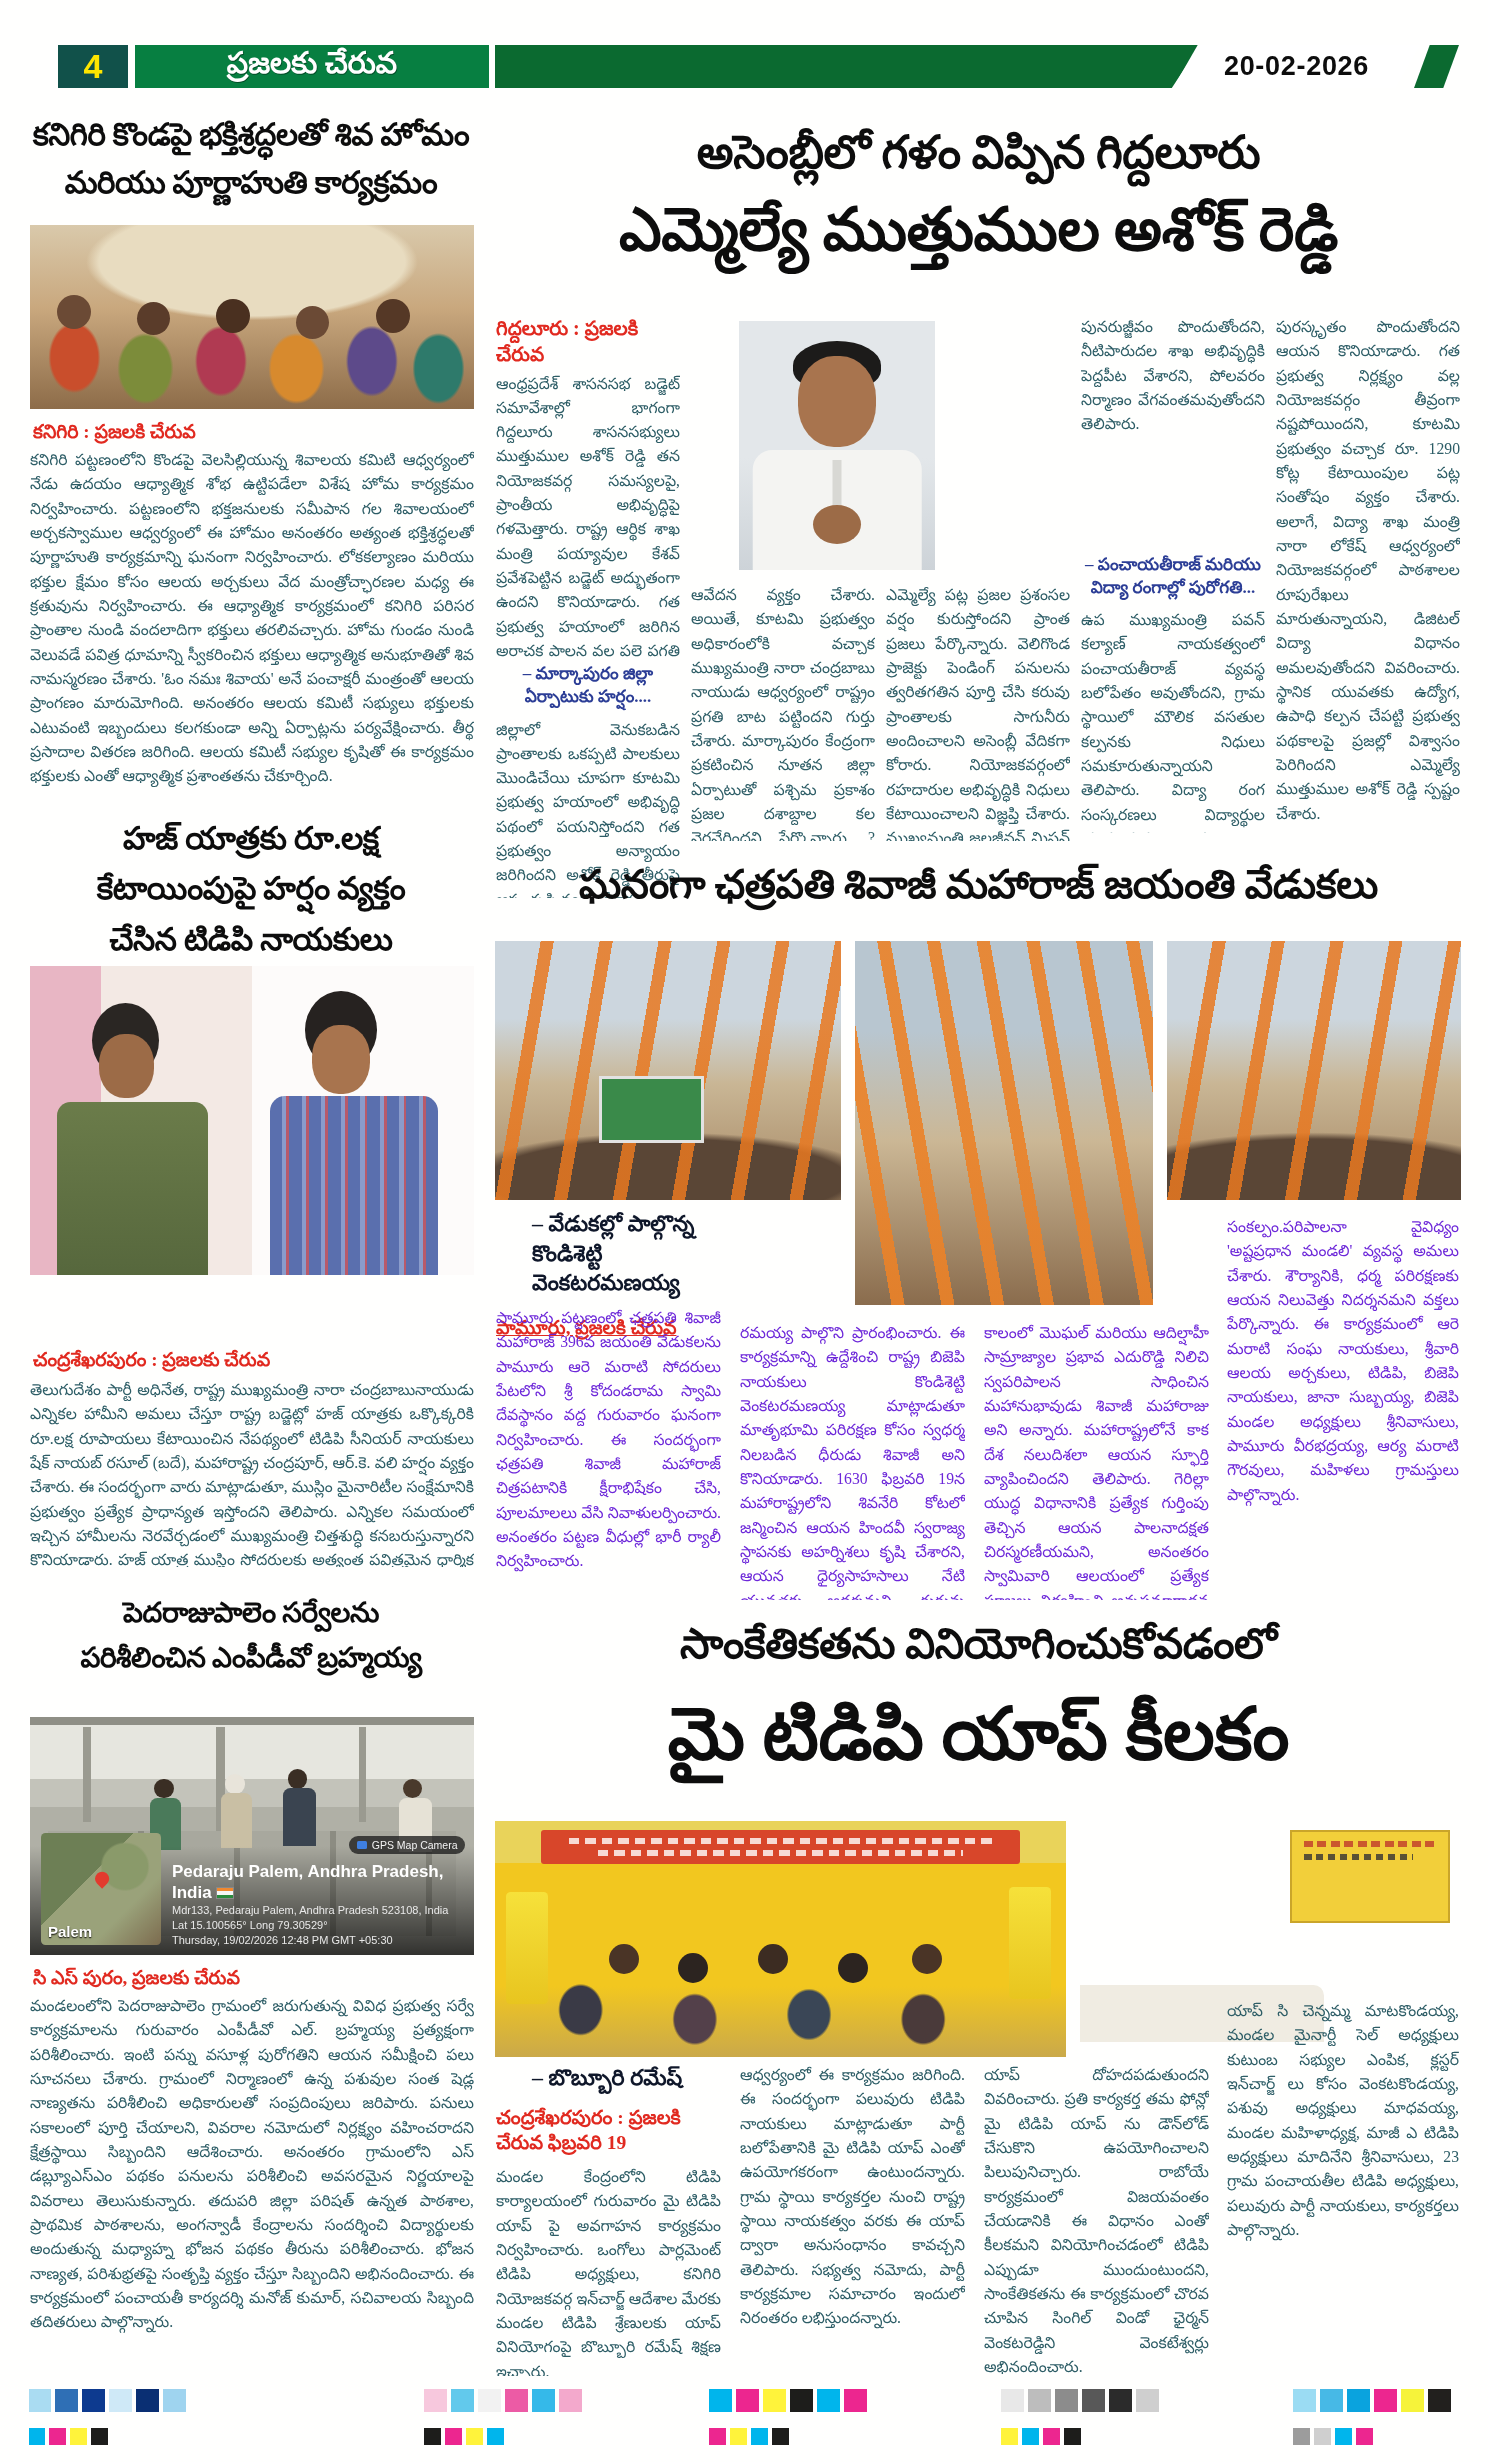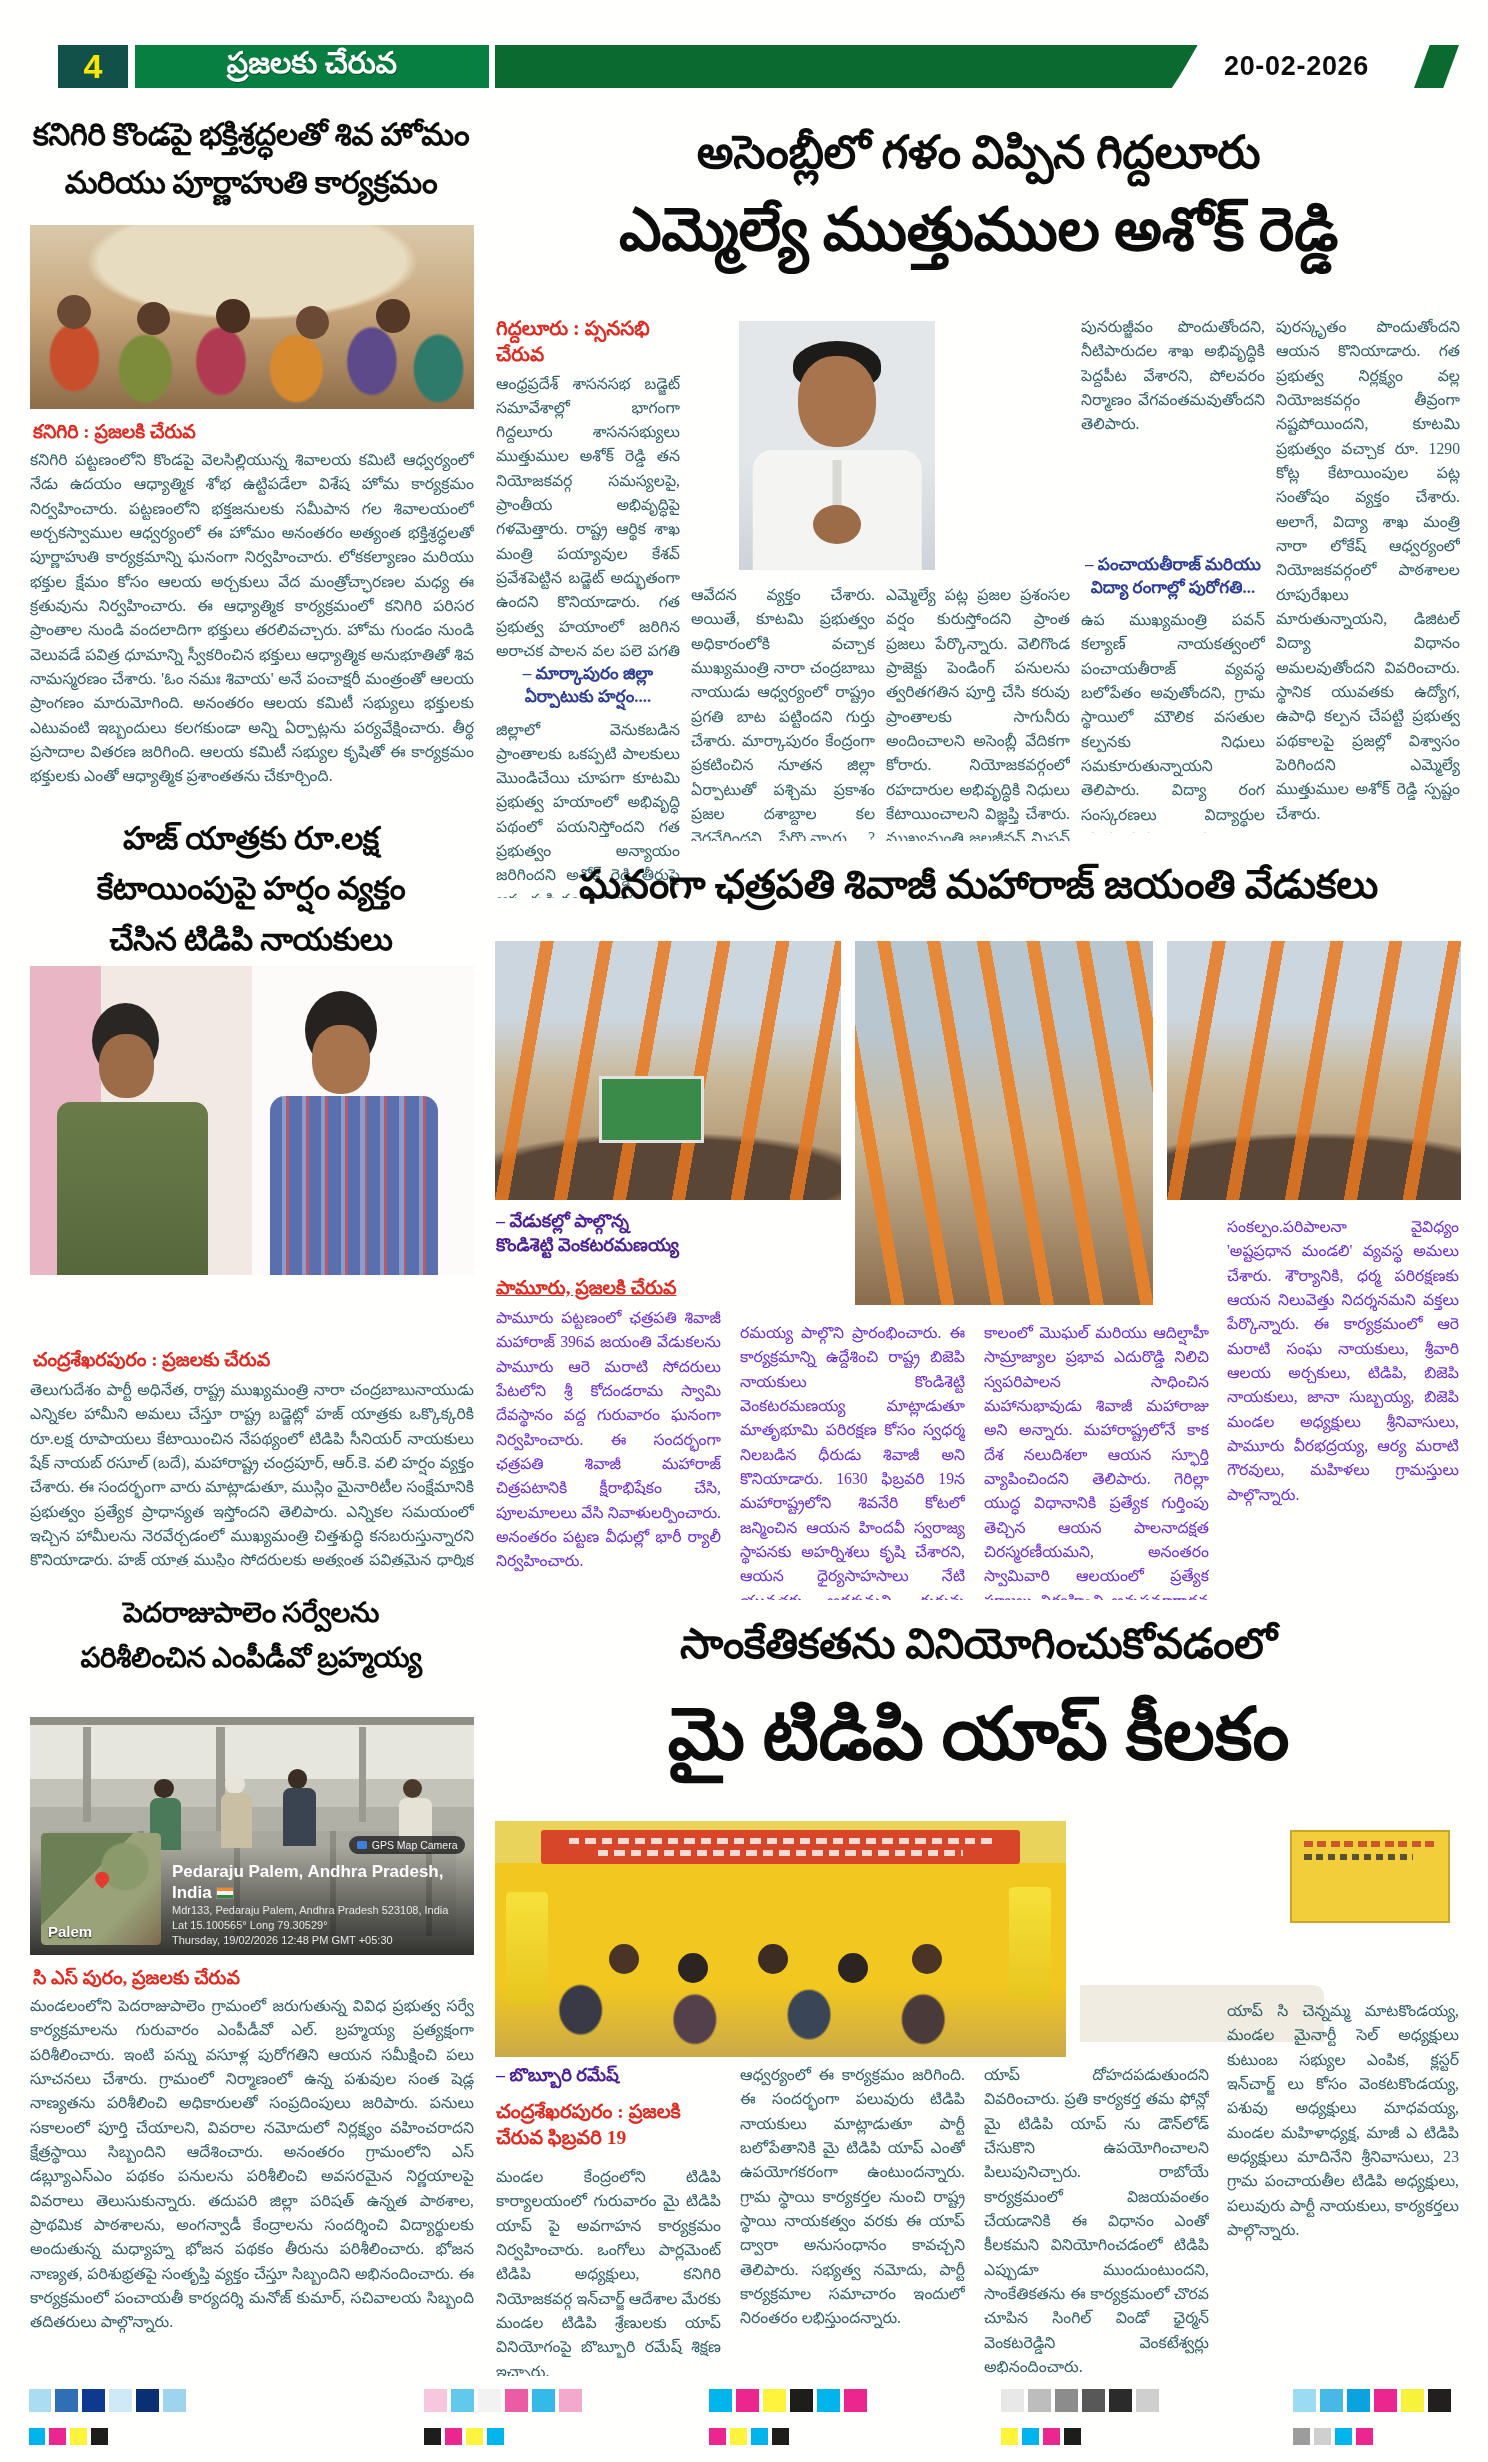--- a/index.html
+++ b/index.html
@@ -67,21 +67,21 @@
   .gps-map{position:absolute;left:10.5px;bottom:10.5px;width:120px;height:112px;border-radius:4.5px;
     background:radial-gradient(45px 45px at 70% 30%, #8a9a6a 0 50%, transparent 55%),
     linear-gradient(135deg,#6d7f55 0 40%,#9aa27a 40% 70%,#7c6b4e 100%);}
   .gps-pin{position:absolute;left:54px;top:39px;width:13.5px;height:13.5px;background:#e23b2e;border-radius:50% 50% 50% 0;transform:rotate(-45deg);}
   .gps-google{position:absolute;left:7.5px;bottom:4.5px;color:#fff;font-family:"Liberation Sans",sans-serif;font-weight:700;font-size:15px;text-shadow:0 0.7px 1.5px #000;}
   .gps-text{position:absolute;left:142px;bottom:7.5px;right:8px;color:#f5f5f5;font-family:"Liberation Sans",sans-serif;}
   .gps-title{font-size:17px;font-weight:700;line-height:1.2;color:#ffffff;}
   .gps-line{font-size:11px;line-height:1.35;color:#e9e9e9;}
   .flag{display:inline-block;width:18px;height:12px;vertical-align:middle;margin-left:4.5px;
     background:linear-gradient(180deg,#f0882e 0 33%,#f5f5f5 33% 66%,#2a8a3c 66% 100%);border:0.7px solid #888;}
-  .cap-blue{color:#4c1d95;font-weight:700;font-size:18px;line-height:1.35;}
+  .cap-blue{color:#0f172a;font-weight:700;font-size:22px;line-height:1.35;margin-left:36px;}
 </style>
 </head>
 <body>
 
 <div class="page">
 
   <div class="hdr-seg hdr-pagenum">4</div>
   <div class="hdr-seg hdr-masthead">ప్రజలకు చేరువ</div>
   <div class="hdr-seg hdr-bar"></div>
   <div class="hdr-seg hdr-date">20-02-2026</div>
@@ -160,21 +160,21 @@
 
   <div class="photo ph-mla" style="left:739px;top:321px;width:196px;height:249px;">
     <div class="blob" style="left:50%;top:8%;width:88px;height:49px;background:#1c1b1a;transform:translateX(-50%);border-radius:50% 50% 40% 40%;"></div>
     <div class="blob" style="left:50%;top:14%;width:78px;height:91px;background:#a8744e;transform:translateX(-50%);border-radius:46%;"></div>
     <div class="abs" style="left:50%;top:52%;width:86%;height:48%;background:#f4f4f2;transform:translateX(-50%);border-radius:19.5px 19.5px 0 0;"></div>
     <div class="abs" style="left:50%;top:56%;width:9px;height:30%;background:#d8d8d4;transform:translateX(-50%);"></div>
     <div class="blob" style="left:50%;top:74%;width:48px;height:39px;background:#9c6b47;transform:translateX(-50%);"></div>
   </div>
 
   <div class="abs" style="left:496px;top:315px;width:184px;height:526px;">
-    <div class="byline" style="font-size:20px;">గిద్దలూరు : ప్సనసభి చేరువ</div>
+    <div class="byline" style="font-size:20px;">గిద్దలూరు : ప్రజలకి చేరువ</div>
     <div class="body-txt" style="height:285px;margin-top:4.5px;">ఆంధ్రప్రదేశ్ శాసనసభ బడ్జెట్ సమావేశాల్లో భాగంగా గిద్దలూరు శాసనసభ్యులు ముత్తుముల అశోక్ రెడ్డి తన నియోజకవర్గ సమస్యలపై, ప్రాంతీయ అభివృద్ధిపై గళమెత్తారు. రాష్ట్ర ఆర్థిక శాఖ మంత్రి పయ్యావుల కేశవ్ ప్రవేశపెట్టిన బడ్జెట్ అద్భుతంగా ఉందని కొనియాడారు. గత ప్రభుత్వ హయాంలో జరిగిన అరాచక పాలన వల్ల పల్లె ప్రగతి పథం నుండి దారి తప్పిందని, రాష్ట్రాన్ని తిరిగి గాడిన పెట్టే ప్రయత్నంలో ఈ బడ్జెట్ ఒక కీలక ఘట్టం అని అన్నారు.</div>
     <div class="blue" style="font-size:17px;text-align:center;margin:7.5px 0;">– మార్కాపురం జిల్లా ఏర్పాటుకు హర్షం....</div>
     <div class="body-txt" style="height:180px;">జిల్లాలో వెనుకబడిన ప్రాంతాలకు ఒకప్పటి పాలకులు మొండిచేయి చూపగా కూటమి ప్రభుత్వ హయాంలో అభివృద్ధి పథంలో పయనిస్తోందని గత ప్రభుత్వం అన్యాయం జరిగిందని అశోక్ రెడ్డి తీరుపై అసంతృప్తి వ్యక్తం చేశారు.</div>
   </div>
   <div class="abs body-txt" style="left:691px;top:583px;width:184px;height:258px;">ఆవేదన వ్యక్తం చేశారు. అయితే, కూటమి ప్రభుత్వం అధికారంలోకి వచ్చాక ముఖ్యమంత్రి నారా చంద్రబాబు నాయుడు ఆధ్వర్యంలో రాష్ట్రం ప్రగతి బాట పట్టిందని గుర్తు చేశారు. మార్కాపురం కేంద్రంగా ప్రకటించిన నూతన జిల్లా ఏర్పాటుతో పశ్చిమ ప్రకాశం ప్రజల దశాబ్దాల కల నెరవేరిందని పేర్కొన్నారు. ?వెలిగొండ ప్రాజెక్టు మోహాసాల ఎదురుగా ఉన్న నిధుల కేటాయింపుల ప్రకటనల పట్ల హర్షం వ్యక్తం చేశారు.</div>
   <div class="abs body-txt" style="left:886px;top:583px;width:184px;height:258px;">ఎమ్మెల్యే పట్ల ప్రజల ప్రశంసల వర్షం కురుస్తోందని ప్రాంత ప్రజలు పేర్కొన్నారు. వెలిగొండ ప్రాజెక్టు పెండింగ్ పనులను త్వరితగతిన పూర్తి చేసి కరువు ప్రాంతాలకు సాగునీరు అందించాలని అసెంబ్లీ వేదికగా కోరారు. నియోజకవర్గంలో రహదారుల అభివృద్ధికి నిధులు కేటాయించాలని విజ్ఞప్తి చేశారు. ముఖ్యమంత్రి జలజీవన్ మిషన్ కింద తాగునీటి సమస్య పరిష్కారానికి ప్రతి ఇంటికి నీరు అందించేలా ప్రణాళిక రూపొందించారని వివరించారు.</div>
   <div class="abs" style="left:1081px;top:315px;width:184px;height:526px;">
     <div class="body-txt" style="height:232px;">పునరుజ్జీవం పొందుతోందని, నీటిపారుదల శాఖ అభివృద్ధికి పెద్దపీట వేశారని, పోలవరం నిర్మాణం వేగవంతమవుతోందని తెలిపారు.</div>
     <div class="blue" style="font-size:17px;text-align:center;margin:7.5px 0;">– పంచాయతీరాజ్ మరియు విద్యా రంగాల్లో పురోగతి...</div>
     <div class="body-txt" style="height:225px;">ఉప ముఖ్యమంత్రి పవన్ కల్యాణ్ నాయకత్వంలో పంచాయతీరాజ్ వ్యవస్థ బలోపేతం అవుతోందని, గ్రామ స్థాయిలో మౌలిక వసతుల కల్పనకు నిధులు సమకూరుతున్నాయని తెలిపారు. విద్యా రంగ సంస్కరణలు విద్యార్థుల భవిష్యత్తుకు బంగారు బాటలు వేస్తున్నాయని అన్నారు.</div>

